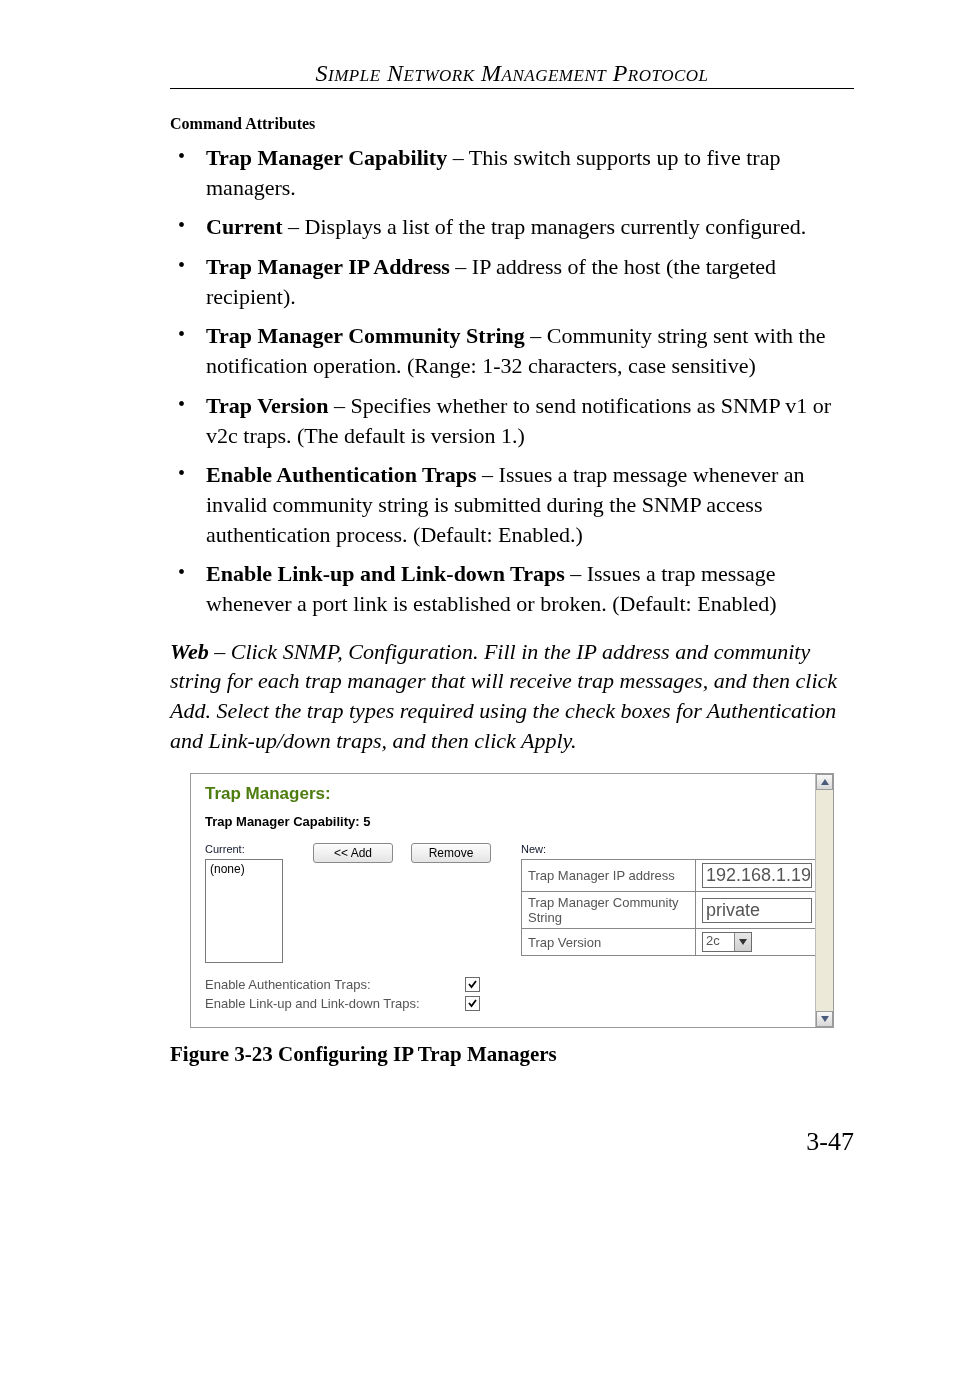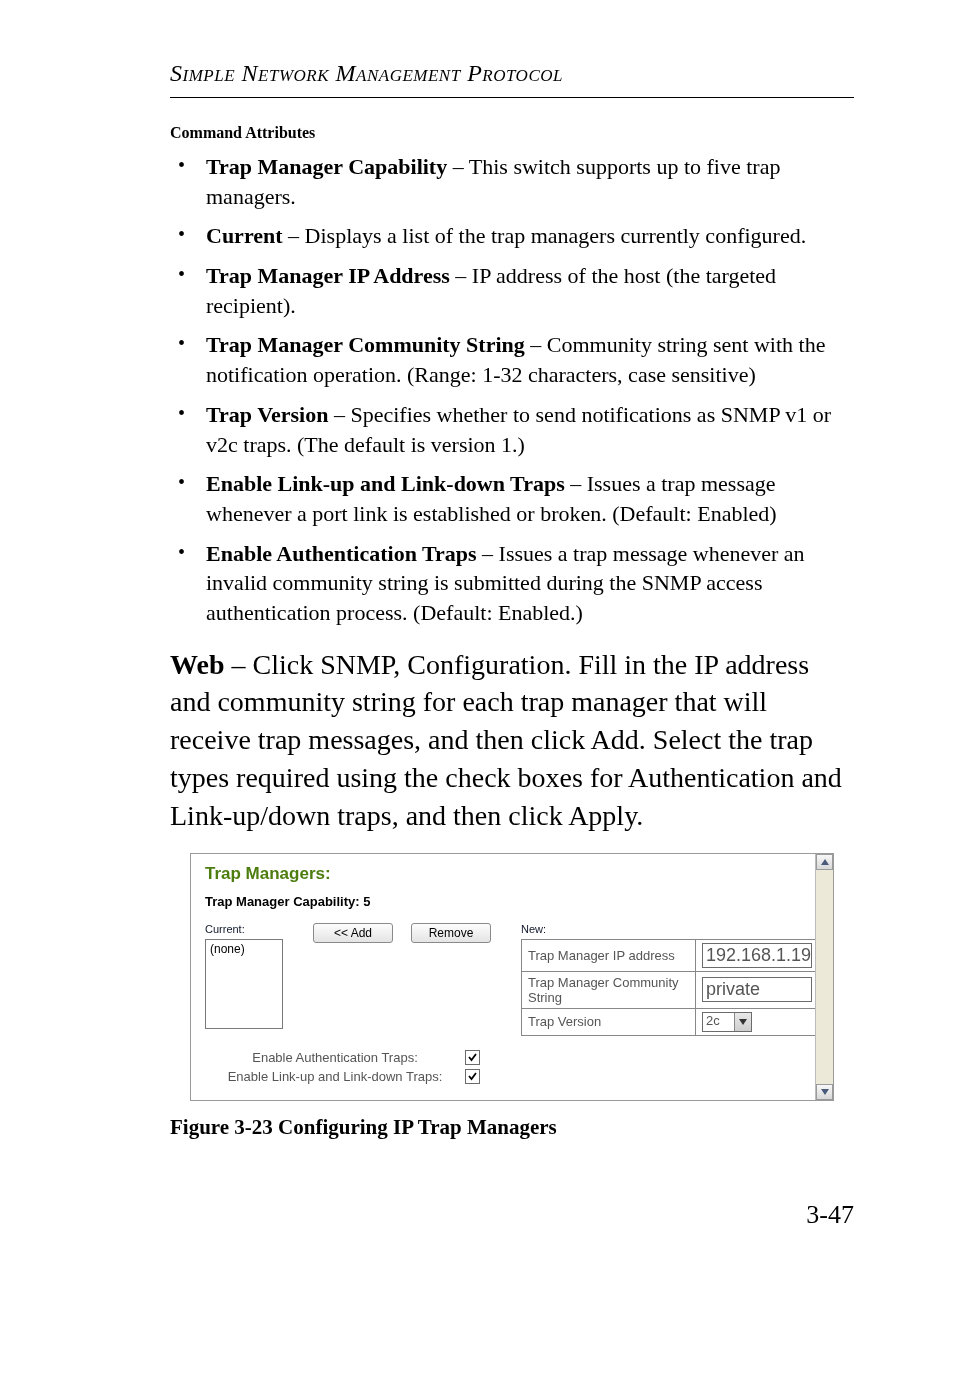--- a/index.html
+++ b/index.html
@@ -11,24 +11,24 @@
     color: #000;
   }
   .page {
     box-sizing: border-box;
     width: 954px;
     padding: 60px 100px 40px 170px;
   }
   .running-head {
     font-style: italic;
     font-variant: small-caps;
-    text-align: left;
+    text-align: center;
     font-size: 24px;
     letter-spacing: 0.5px;
-    margin-bottom: 10px;
+    margin-bottom: 1px;
   }
   .rule {
     border: none;
     border-top: 1px solid #000;
     margin: 0 0 26px 0;
   }
   h2 {
     font-family: Garamond, 'Times New Roman', serif;
     font-weight: bold;
     font-size: 16px;
@@ -48,23 +48,24 @@
   }
   ul.attrs > li::before {
     content: "•";
     position: absolute;
     left: 8px;
     top: 0;
     font-size: 20px;
   }
   .b { font-weight: bold; }
   p.body {
-    font-size: 28px;
+    font-size: 22px;
     line-height: 1.35;
     margin: 0 0 18px 0;
+    font-style: italic;
   }
 
   
   .shot-wrap {
     margin: 0 20px 14px 20px;
     border: 1px solid #9a9a9a;
     position: relative;
     padding-bottom: 6px;
     font-family: Verdana, Arial, sans-serif;
   }
@@ -92,21 +93,21 @@
     margin-bottom: 14px;
   }
   .col-label {
     font-size: 11px;
     margin-bottom: 4px;
     color: #0f172a;
     font-family: Verdana, Arial, sans-serif;
   }
   .listbox {
     width: 78px;
-    height: 90px;
+    height: 104px;
     border: 1px solid #7a7a7a;
     background: #fff;
     box-sizing: border-box;
     font-size: 12px;
     padding: 2px 4px;
     color: #000;
     font-family: Verdana, Arial, sans-serif;
   }
   .btn-col {
     display: flex;
@@ -170,21 +171,20 @@
   .checks {
     margin-top: 14px;
     font-size: 13px;
     font-family: Verdana, Arial, sans-serif;
     color: #555;
   }
   .checks .row {
     margin-bottom: 4px;
     display: flex;
     align-items: center;
-    text-align: center;
   }
   .checks .lbl {
     display: inline-block;
     width: 260px;
   }
   .cb {
     width: 13px; height: 13px;
     border: 1px solid #6b6b6b;
     background: #fff;
     display: inline-flex;
@@ -248,24 +248,24 @@
     <li>
       <span class="b">Trap Manager IP Address</span><span> – IP address of the host (the targeted recipient).</span>
     </li>
     <li>
       <span class="b">Trap Manager Community String</span><span> – Community string sent with the notification operation. (Range: 1-32 characters, case sensitive)</span>
     </li>
     <li>
       <span class="b">Trap Version</span><span> – Specifies whether to send notifications as SNMP v1 or v2c traps. (The default is version 1.)</span>
     </li>
     <li>
+      <span class="b">Enable Authentication Traps</span><span> – Issues a trap message whenever an invalid community string is submitted during the SNMP access authentication process. (Default: Enabled.)</span>
+    </li>
+    <li>
       <span class="b">Enable Link-up and Link-down Traps</span><span> – Issues a trap message whenever a port link is established or broken. (Default: Enabled)</span>
-    </li>
-    <li>
-      <span class="b">Enable Authentication Traps</span><span> – Issues a trap message whenever an invalid community string is submitted during the SNMP access authentication process. (Default: Enabled.)</span>
     </li>
   </ul>
 
   <p class="body">
     <span class="b">Web</span><span> – Click SNMP, Configuration. Fill in the IP address and community string for each trap manager that will receive trap messages, and then click Add. Select the trap types required using the check boxes for Authentication and Link-up/down traps, and then click Apply.</span>
   </p>
 
   <div class="shot-wrap">
     <div class="vscroll">
       <div class="sbtn">

